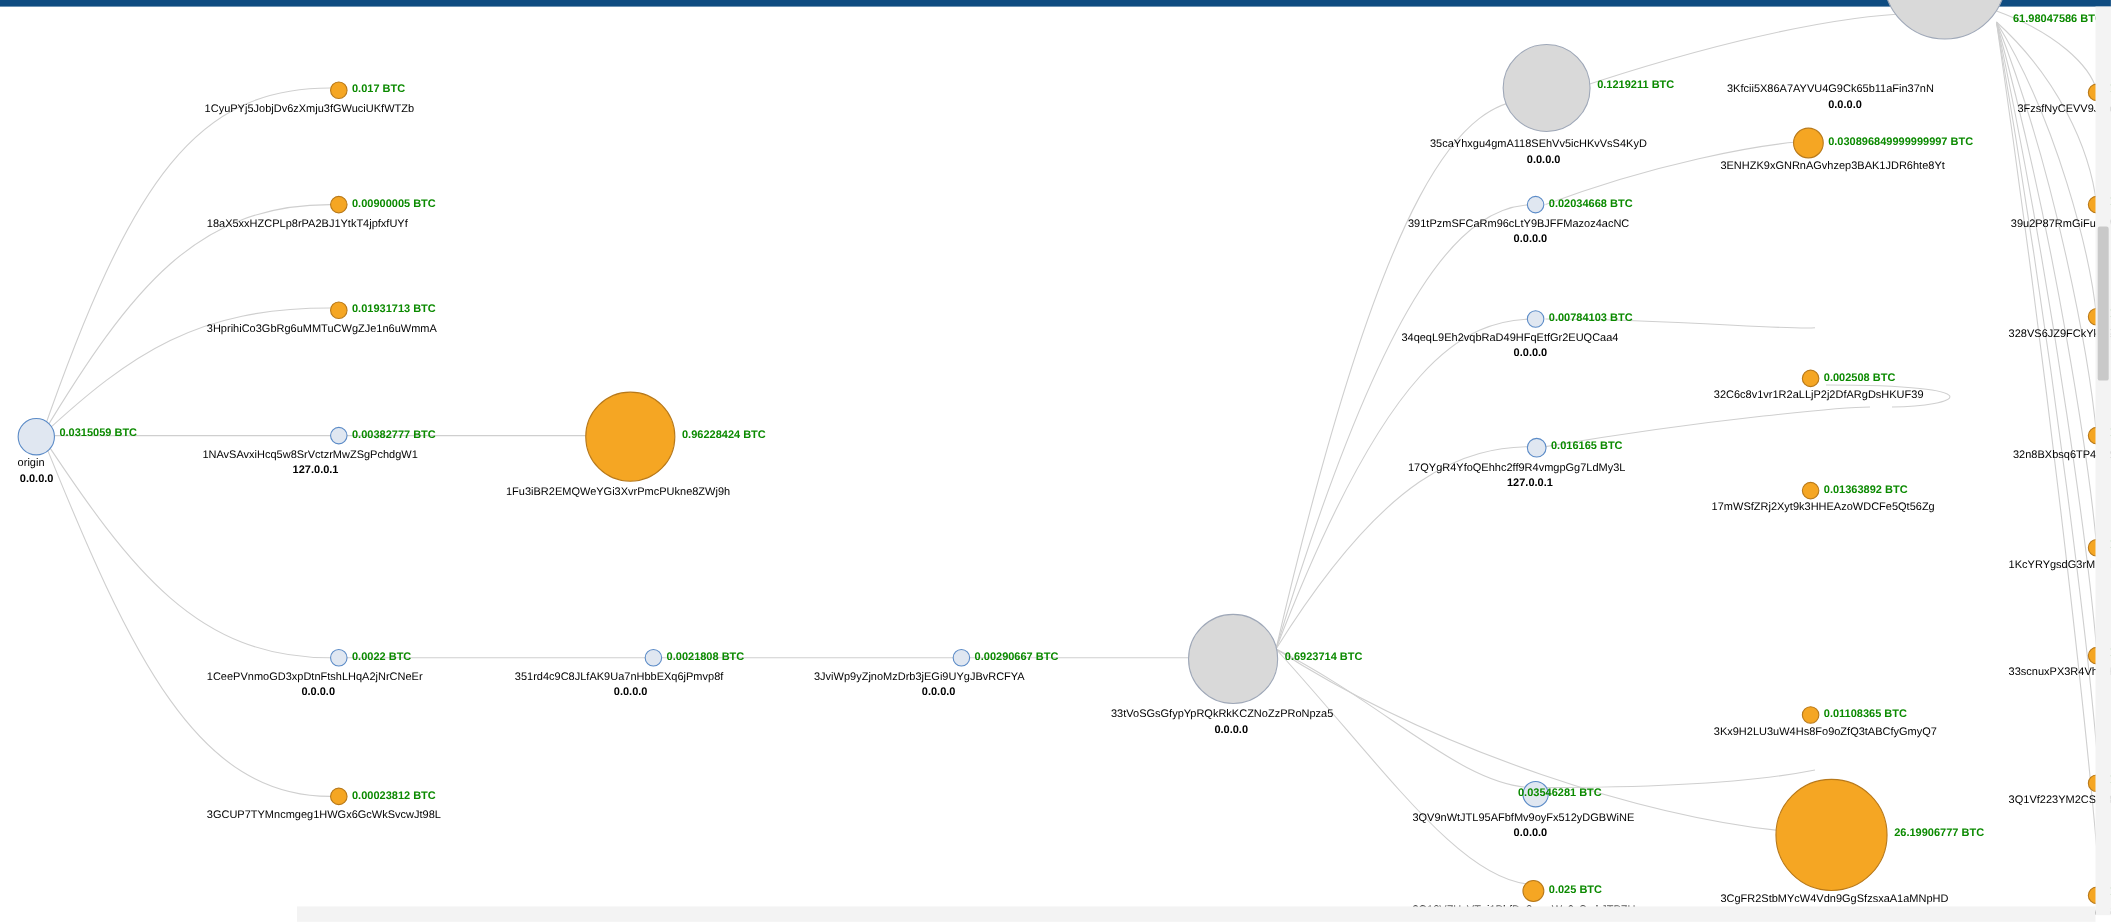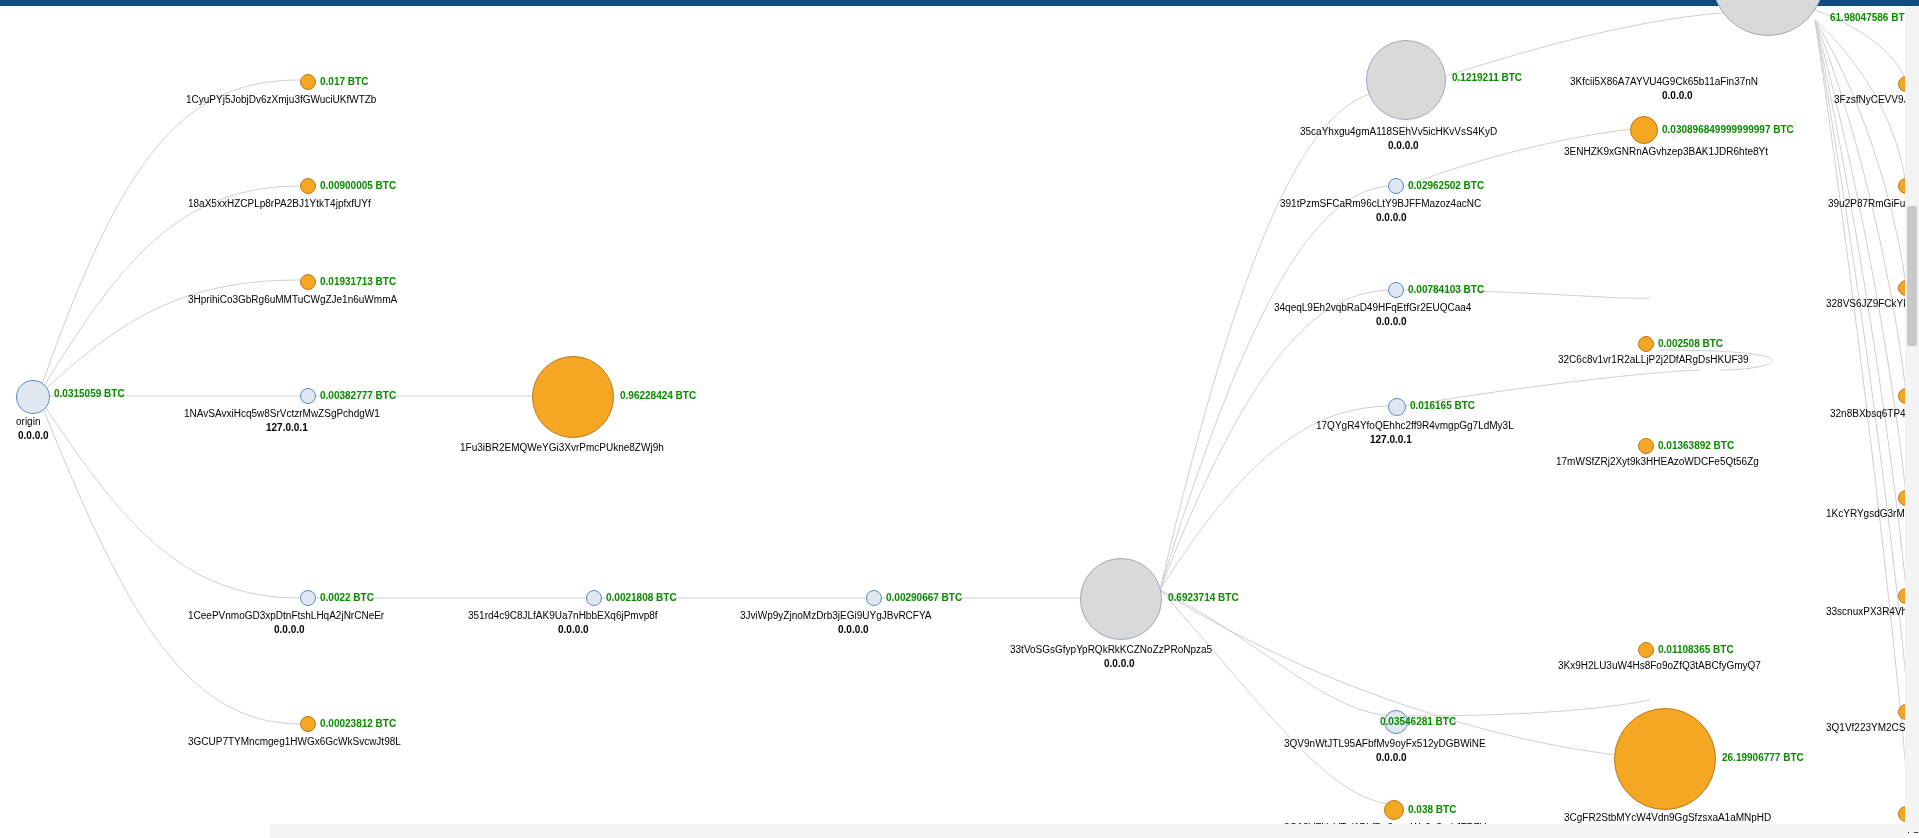--- a/index.html
+++ b/index.html
@@ -176,41 +176,41 @@
 <div class="node-label" style="left:1168px;top:592px"><span class="amount">0.6923714 BTC</span></div>
 <div class="node-label" style="left:1010px;top:644px"><span class="addr">33tVoSGsGfypYpRQkRkKCZNoZzPRoNpza5</span></div>
 <div class="node-label" style="left:1104px;top:658px"><span class="ip">0.0.0.0</span></div>
 
 <div class="node col-gray" style="left:1366px;top:40px;width:78px;height:78px"></div>
 <div class="node-label" style="left:1452px;top:72px"><span class="amount">0.1219211 BTC</span></div>
 <div class="node-label" style="left:1300px;top:126px"><span class="addr">35caYhxgu4gmA118SEhVv5icHKvVsS4KyD</span></div>
 <div class="node-label" style="left:1388px;top:140px"><span class="ip">0.0.0.0</span></div>
 
 <div class="node col-blue" style="left:1388px;top:178px;width:14px;height:14px"></div>
-<div class="node-label" style="left:1408px;top:180px"><span class="amount">0.02962502 BTC</span></div>
+<div class="node-label" style="left:1408px;top:180px"><span class="amount">0.02034668 BTC</span></div>
 <div class="node-label" style="left:1280px;top:198px"><span class="addr">391tPzmSFCaRm96cLtY9BJFFMazoz4acNC</span></div>
 <div class="node-label" style="left:1376px;top:212px"><span class="ip">0.0.0.0</span></div>
 
 <div class="node col-blue" style="left:1388px;top:282px;width:14px;height:14px"></div>
 <div class="node-label" style="left:1408px;top:284px"><span class="amount">0.00784103 BTC</span></div>
 <div class="node-label" style="left:1274px;top:302px"><span class="addr">34qeqL9Eh2vqbRaD49HFqEtfGr2EUQCaa4</span></div>
 <div class="node-label" style="left:1376px;top:316px"><span class="ip">0.0.0.0</span></div>
 
 <div class="node col-blue" style="left:1388px;top:398px;width:16px;height:16px"></div>
 <div class="node-label" style="left:1410px;top:400px"><span class="amount">0.016165 BTC</span></div>
-<div class="node-label" style="left:1316px;top:420px"><span class="addr">17QYgR4YfoQEhhc2ff9R4vmgpGg7LdMy3L</span></div>
+<div class="node-label" style="left:1280px;top:420px"><span class="addr">17QYgR4YfoQEhhc2ff9R4vmgpGg7LdMy3L</span></div>
 <div class="node-label" style="left:1370px;top:434px"><span class="ip">127.0.0.1</span></div>
 
 <div class="node col-blue" style="left:1384px;top:710px;width:22px;height:22px"></div>
 <div class="node-label" style="left:1380px;top:716px"><span class="amount">0.03546281 BTC</span></div>
 <div class="node-label" style="left:1284px;top:738px"><span class="addr">3QV9nWtJTL95AFbfMv9oyFx512yDGBWiNE</span></div>
 <div class="node-label" style="left:1376px;top:752px"><span class="ip">0.0.0.0</span></div>
 
 <div class="node col-orange" style="left:1384px;top:800px;width:18px;height:18px"></div>
-<div class="node-label" style="left:1408px;top:804px"><span class="amount">0.038 BTC</span></div>
+<div class="node-label" style="left:1408px;top:804px"><span class="amount">0.025 BTC</span></div>
 <div class="node-label" style="left:1284px;top:822px"><span class="addr">3G18VZUsVTni1PhfDq8wvgWs2xSmkJTPZU</span></div>
 
 <div class="node col-gray" style="left:1712px;top:-76px;width:110px;height:110px"></div>
 <div class="node-label" style="left:1830px;top:12px"><span class="amount">61.98047586 BTC</span></div>
 <div class="node-label" style="left:1570px;top:76px"><span class="addr">3Kfcii5X86A7AYVU4G9Ck65b11aFin37nN</span></div>
 <div class="node-label" style="left:1662px;top:90px"><span class="ip">0.0.0.0</span></div>
 
 <div class="node col-orange" style="left:1630px;top:116px;width:26px;height:26px"></div>
 <div class="node-label" style="left:1662px;top:124px"><span class="amount">0.030896849999999997 BTC</span></div>
 <div class="node-label" style="left:1564px;top:146px"><span class="addr">3ENHZK9xGNRnAGvhzep3BAK1JDR6hte8Yt</span></div>

